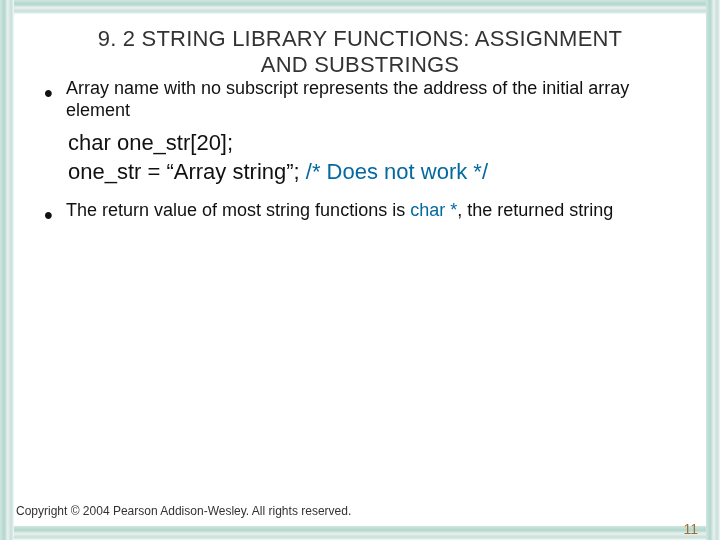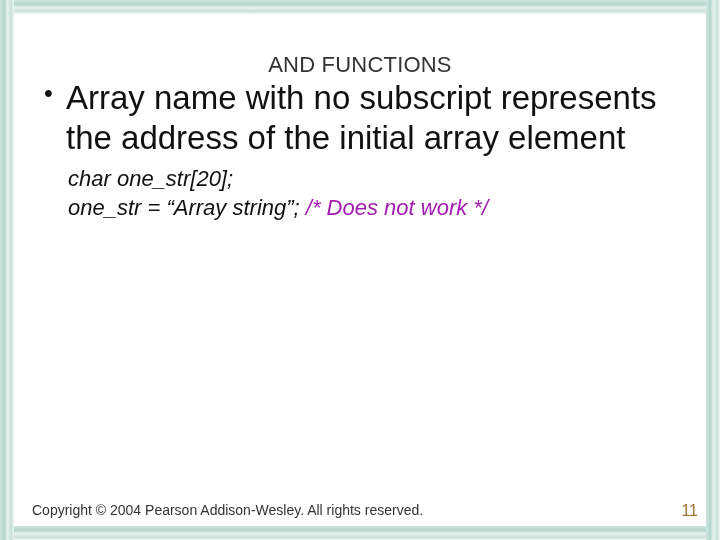--- a/index.html
+++ b/index.html
@@ -44,87 +44,89 @@
     margin: 0 18px 2px 18px;
   }
   ul.outer {
     list-style: none;
     padding-left: 12px;
     margin-top: -2px;
   }
   ul.outer > li {
     position: relative;
     padding-left: 22px;
-    font-size: 33px;
+    font-size: 18px;
     color: #111;
     line-height: 1.22;
     margin-bottom: 6px;
   }
   ul.outer > li::before {
     content: "•";
     position: absolute;
     left: 0;
     top: 0;
     font-size: 25px;
     color: #111;
   }
   .sub {
     padding-left: 36px;
     margin-top: 6px;
     margin-bottom: 16px;
-    font-style: italic;
   }
   .sub p {
     font-size: 22px;
     color: #111;
     line-height: 1.32;
   }
-  .kw { color: #a21caf; }
+  .kw { color: #0369a1; }
   .footer {
     position: absolute;
-    left: 32px;
+    left: 16px;
     bottom: 22px;
-    font-size: 14px;
+    font-size: 12px;
     color: #333;
   }
   .page-num {
     position: absolute;
     right: 22px;
-    bottom: 20px;
-    font-size: 16px;
+    bottom: 3px;
+    font-size: 14px;
     color: #a07030;
   }
 </style>
 </head>
 <body>
 
 <div class="border-top"></div>
 <div class="border-bottom"></div>
 <div class="border-left"></div>
 <div class="border-right"></div>
 
 <div class="slide">
 
   <div class="title">
-    <br>
-    <span>AND FUNCTIONS</span>
+    <span>9. 2 STRING LIBRARY FUNCTIONS: ASSIGNMENT</span><br>
+    <span>AND SUBSTRINGS</span>
   </div>
 
   <ul class="outer">
     <li>
       <span>Array name with no subscript represents the address of the initial array element</span>
     </li>
   </ul>
 
   <div class="sub">
     <p>char one_str[20];</p>
     <p>
       <span>one_str = “Array string”;  </span><span class="kw">/* Does not work */</span>
     </p>
   </div>
 
   <ul class="outer">
+    <li>
+      <span>The return value of most string functions is </span><span class="kw">char *</span><span>, the returned string</span>
+    </li>
   </ul>
 
 </div>
 
 <div class="footer">Copyright © 2004 Pearson Addison-Wesley. All rights reserved.</div>
 <div class="page-num">11</div>
 
 </body></html>

